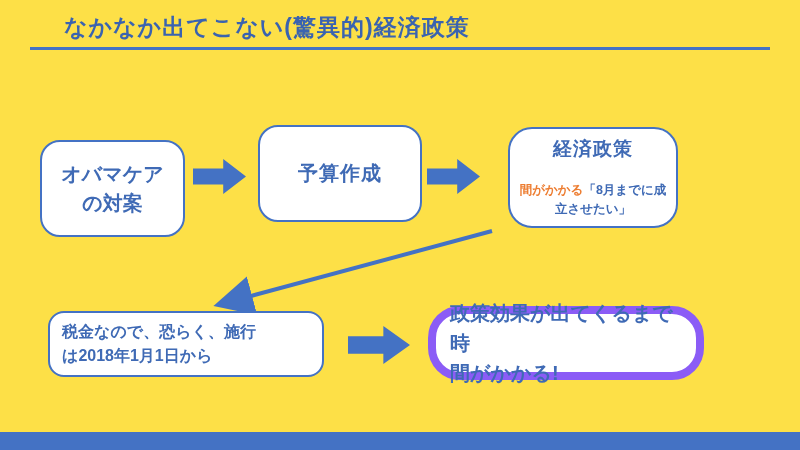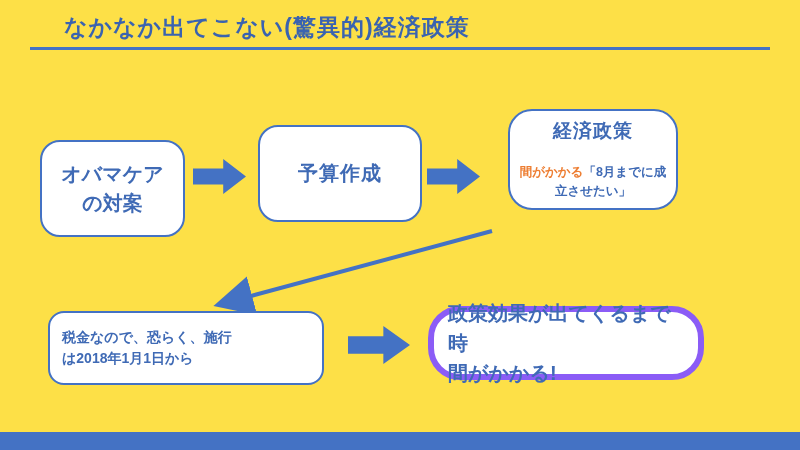--- a/index.html
+++ b/index.html
@@ -18,39 +18,39 @@
   .subtitle{
     position:absolute;left:38px;top:84px;font-size:17px;color:#3a63b0;white-space:nowrap;
   }
   .fbox{
     position:absolute;border:2px solid #4472c4;border-radius:20px;background:#fff;
     color:#3f6ab5;display:flex;align-items:center;justify-content:center;
     text-align:center;white-space:pre-line;
   }
   #box1{left:40px;top:140px;width:145px;height:97px;font-size:20px;line-height:1.45;}
   #box2{left:258px;top:125px;width:164px;height:97px;font-size:20px;letter-spacing:1px;}
-  #box3{left:508px;top:109px;width:170px;height:101px;flex-direction:column;border-radius:24px;padding:4px 6px;}
+  #box3{left:508px;top:127px;width:170px;height:101px;flex-direction:column;border-radius:24px;padding:4px 6px;}
   .b3-title{font-size:19px;letter-spacing:1px;line-height:1.25;}
   .b3-note{font-size:12.5px;line-height:1.5;margin-top:2px;white-space:pre-line;}
   .speaker{color:#ed7d31;}
   .block-arrow{
     position:absolute;background:#4472c4;
     clip-path:polygon(0 27%,57% 27%,57% 0,100% 50%,57% 100%,57% 73%,0 73%);
   }
   #arr1{left:193px;top:159px;width:53px;height:35px;}
   #arr2{left:427px;top:159px;width:53px;height:35px;}
   #arr3{left:348px;top:326px;width:62px;height:38px;}
   #diag{position:absolute;left:205px;top:224px;width:295px;height:88px;}
   #box4{
-    left:48px;top:311px;width:276px;height:74px;font-size:14px;border-radius:16px;
+    left:48px;top:311px;width:276px;height:66px;font-size:16px;border-radius:16px;
     justify-content:flex-start;padding:0 12px;text-align:left;line-height:1.5;
   }
   #box5{
     left:428px;top:306px;width:276px;height:74px;font-size:20px;
-    border:6px solid #8b5cf6;border-radius:32px;
+    border:8px solid #8b5cf6;border-radius:32px;
     justify-content:flex-start;padding:12px 14px;text-align:left;line-height:1.5;
   }
   .footer-bar{
     position:absolute;left:0;top:432px;width:800px;height:18px;background:#4472c4;
   }
 </style>
 </head>
 <body>
 
 <div class="slide">

